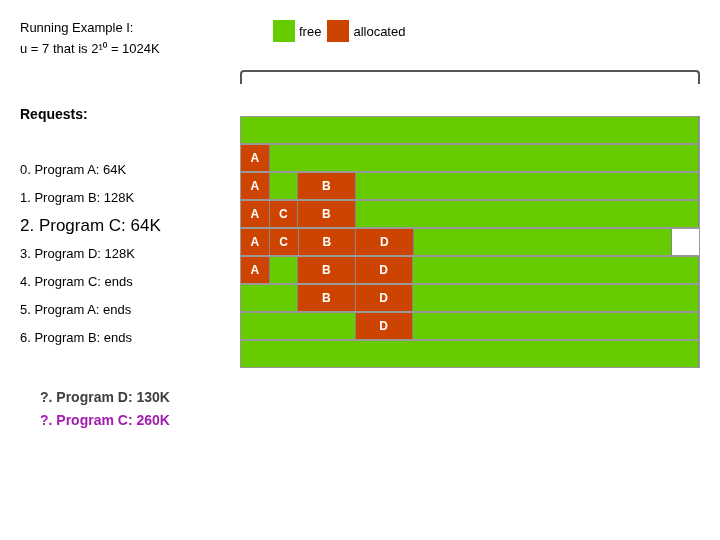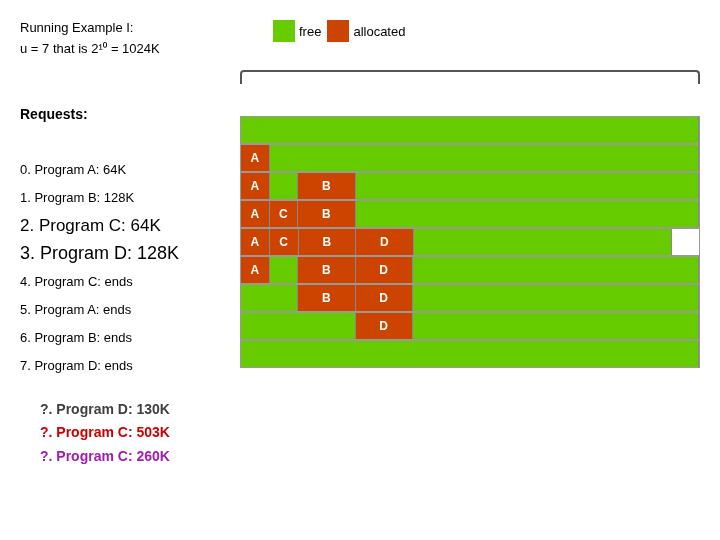--- a/index.html
+++ b/index.html
@@ -86,25 +86,24 @@
 
     <div style="min-width:220px;">
       <div style="height:18px;"></div>
       <div style="height:14px;"></div>
       <div class="requests-label">Requests:</div>
       <div id="labels-container">
           <div style="font-size: 13px; height: 28px; display: flex; align-items: center;"></div>
           <div style="font-size: 13px; height: 28px; display: flex; align-items: center;">0. Program A: 64K</div>
           <div style="font-size: 13px; height: 28px; display: flex; align-items: center;">1. Program B: 128K</div>
           <div style="font-size: 17px; height: 28px; display: flex; align-items: center;">2. Program C: 64K</div>
-          <div style="font-size: 18px; height: 28px; display: flex; align-items: center;">3. Program D: 128K</div>
+          <div style="font-size: 13px; height: 28px; display: flex; align-items: center;">3. Program D: 128K</div>
           <div style="font-size: 13px; height: 28px; display: flex; align-items: center;">4. Program C: ends</div>
           <div style="font-size: 13px; height: 28px; display: flex; align-items: center;">5. Program A: ends</div>
           <div style="font-size: 13px; height: 28px; display: flex; align-items: center;">6. Program B: ends</div>
-          <div style="font-size: 13px; height: 28px; display: flex; align-items: center;">7. Program D: ends</div>
         </div>
     </div>
 
     <div style="flex:1; padding-right:60px;">
 
       <div style="width:460px; height:14px; border-top:2px solid #555; border-left:2px solid #555; border-right:2px solid #555; border-radius:4px 4px 0 0; margin-bottom:4px;"></div>
 
       <div style="font-size:13px; height:28px; display:flex; align-items:center;"></div>
       <div id="rows-container">
           <div style="display: flex; height: 28px; width: 460px; border: 1px solid rgb(153, 153, 153); position: relative; overflow: visible;">
@@ -154,17 +153,16 @@
           <div style="display: flex; height: 28px; width: 460px; border: 1px solid rgb(153, 153, 153); position: relative; overflow: visible;">
             <div style="height: 100%; width: 460px; background: rgb(102, 204, 0); border-right: 1px solid rgb(136, 136, 136); display: flex; align-items: center; justify-content: center; font-size: 12px; font-weight: bold; color: black; position: relative;"></div>
           </div>
         </div>
     </div>
   </div>
 
   <div class="questions">
     <div id="questions-container">
         <div style="font-size: 14px; font-weight: bold; color: #404040; line-height: 1.7;">?. Program D: 130K</div>
-        <div style="font-size: 14px; font-weight: bold; color: rgb(204, 0, 0); line-height: 1.7;">?. Program C: 503K</div>
         <div style="font-size: 14px; font-weight: bold; color: #a21caf; line-height: 1.7;">?. Program C: 260K</div>
       </div>
   </div>
 </div>
 
 </body></html>

